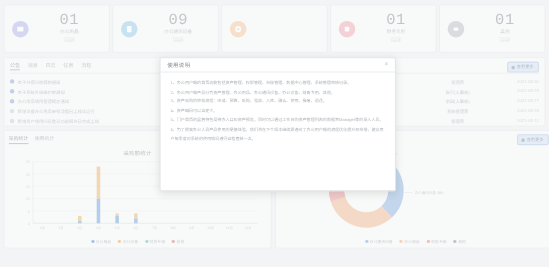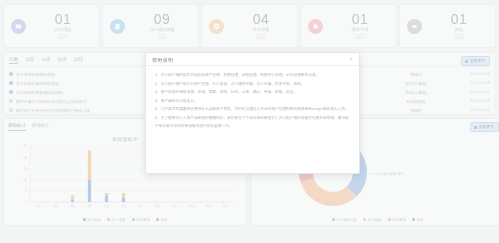--- a/index.html
+++ b/index.html
@@ -11,20 +11,21 @@
     overflow: hidden;
   }
   #app { position: relative; width: 499px; height: 243px; }
 
   
   .stats-row {
     display: flex;
     gap: 2px;
     padding: 4px 3px 2px 3px;
     background: #eef0f2;
+    font-family: Liberation Mono, monospace;
   }
   .stat-card {
     flex: 1;
     height: 44px;
     background: #f7f8f9;
     border: 1px solid #e7e9eb;
     border-radius: 2px;
     display: flex;
     align-items: center;
     gap: 5px;
@@ -270,25 +271,20 @@
         <span class="stat-label">办公通讯设备</span>
         <span class="stat-sub">100件</span>
       </span>
     </div>
 
     <div class="stat-card">
       <span class="stat-icon" style="background:#f0a868">
         <svg viewBox="0 0 10 10">
             <path d="M5 1a4 4 0 104 4 4 4 0 00-4-4zm0 2l2 3H3z"></path>
           </svg>
-      </span>
-      <span class="stat-text">
-        <span class="stat-num">04</span>
-        <span class="stat-label">办公设备</span>
-        <span class="stat-sub">100件</span>
       </span>
     </div>
 
     <div class="stat-card">
       <span class="stat-icon" style="background:#ec7b8e">
         <svg viewBox="0 0 10 10">
             <rect x="2" y="2" width="6" height="6" rx="1"></rect>
           </svg>
       </span>
       <span class="stat-text">

